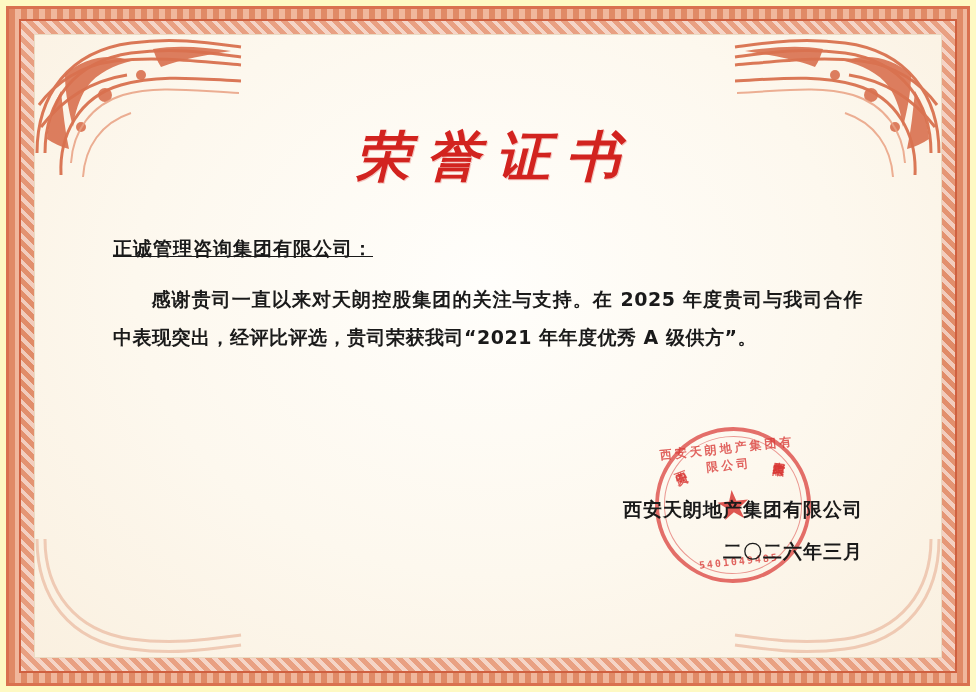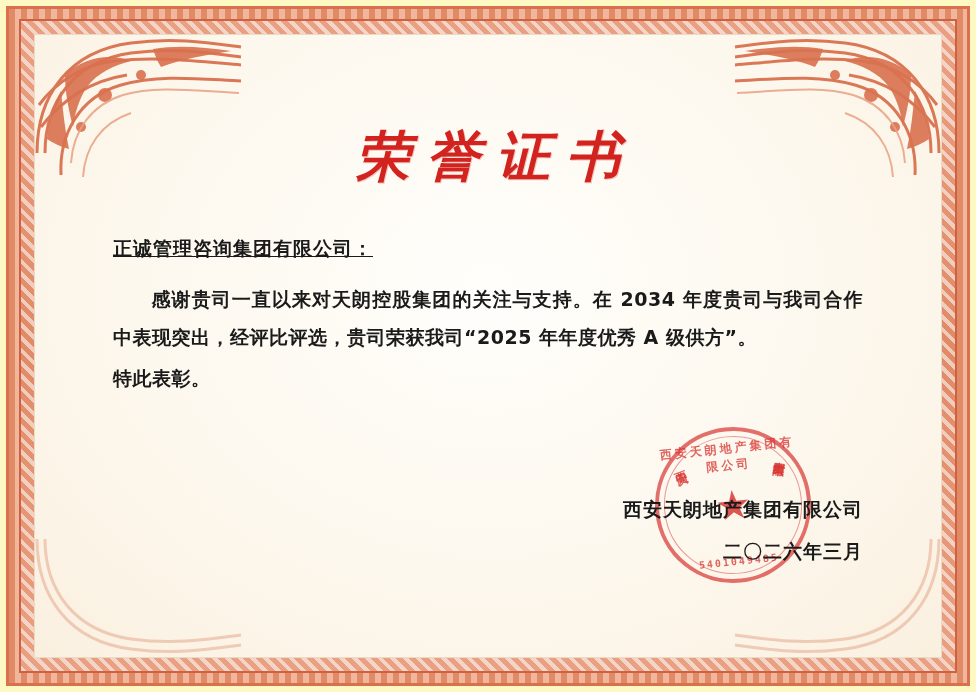--- a/index.html
+++ b/index.html
@@ -303,23 +303,22 @@
         </g>
       </svg>
     </div>
 
     <div class="content">
 
       <div class="cert-title">荣誉证书</div>
 
       <div class="recipient">正诚管理咨询集团有限公司：</div>
 
-      <div class="body-text"><span class="indent"></span><span>感谢贵司一直以来对天朗控股集团的关注与支持。在 2034 年度贵司与我司合作中表现突出，经评比评选，贵司荣获我司“2025 年年度优秀 A 级供方”。</span></div>
-
-      <div class="closing">特此表彰。</div>
+      <div class="body-text"><span class="indent"></span><span>感谢贵司一直以来对天朗控股集团的关注与支持。在 2025 年度贵司与我司合作中表现突出，经评比评选，贵司荣获我司“2021 年年度优秀 A 级供方”。</span></div>
+
 
     </div>
 
     <div class="seal">
       <div class="seal-ring"></div>
       <div class="seal-text-top">西安天朗地产集团有限公司</div>
       <div class="seal-arc-left">西安天</div>
       <div class="seal-arc-right">产集团有限</div>
       <div class="seal-star">★</div>
       <div class="seal-text-bottom">5401049485</div>

